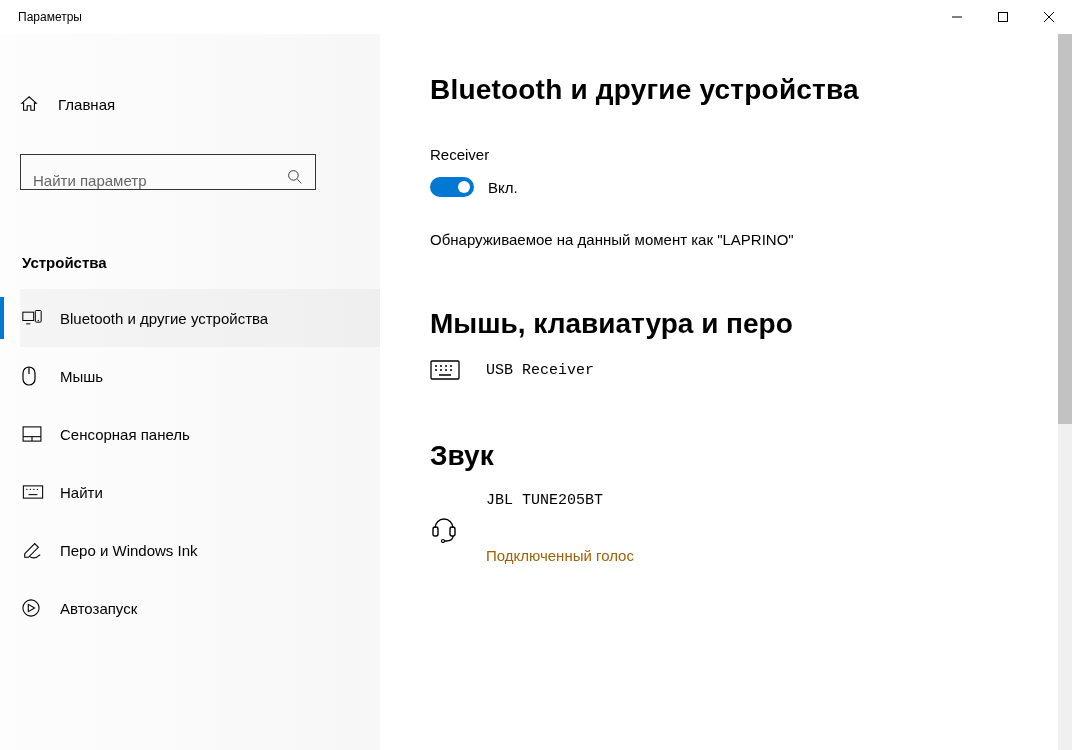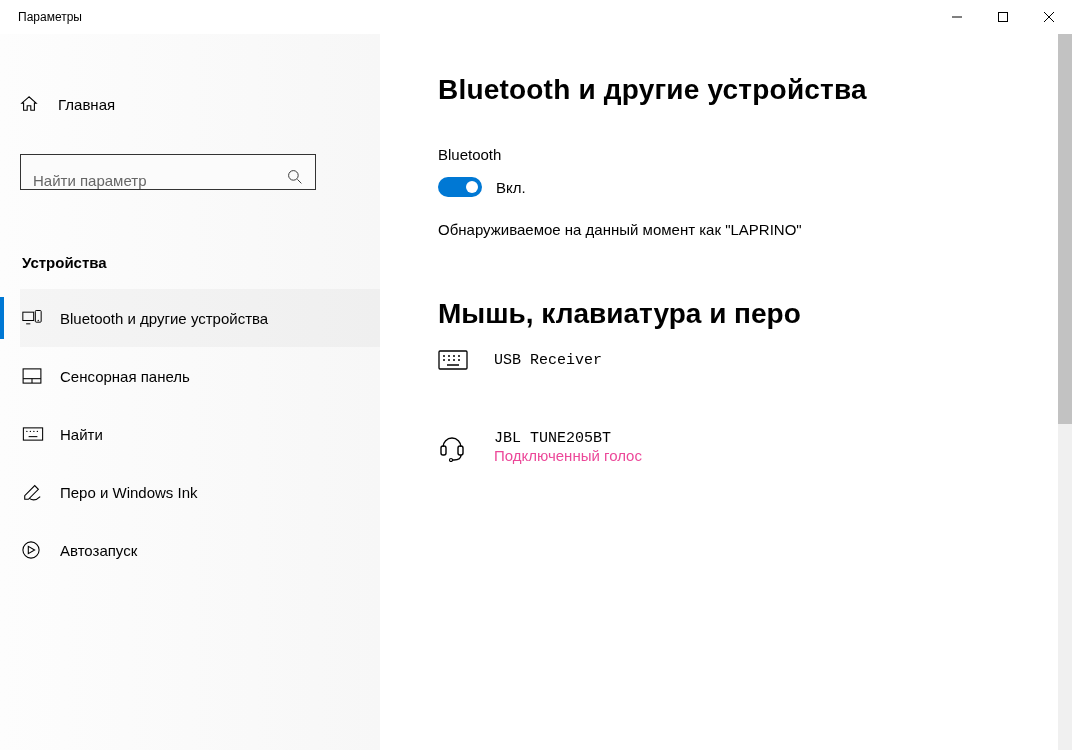--- a/index.html
+++ b/index.html
@@ -4,21 +4,21 @@
 <style>
 * { box-sizing: border-box; margin: 0; padding: 0; font-family: "Segoe UI", Arial, sans-serif; }
 body { width: 1072px; height: 750px; background: #fff; overflow: hidden; position: relative; }
 
 .titlebar { height: 34px; display: flex; align-items: center; padding-left: 18px; font-size: 12px; color: #000; justify-content: space-between; }
 .titlebar-title { flex: 1; }
 .win-controls { display: flex; height: 34px; }
 .win-btn { width: 46px; display: flex; align-items: center; justify-content: center; cursor: pointer; }
 .win-btn svg { display: block; }
 
-.main { display: flex; height: calc(750px - 34px); gap: 8px; }
+.main { display: flex; height: calc(750px - 34px); }
 
 .sidebar { width: 380px; padding-left: 20px; padding-top: 50px; background: linear-gradient(to right, #fdfdfd 0%, #f7f7f7 100%); }
 .home-row { display: flex; align-items: center; height: 40px; margin-bottom: 30px; cursor: pointer; }
 .home-row .icon { width: 38px; display: flex; align-items: center; }
 .home-label { font-size: 15px; color: #000; }
 
 .search-box { width: 296px; height: 36px; border: 1px solid #333; display: flex; align-items: flex-end; padding: 0 12px; background: #fbfbfb; margin-bottom: 64px; }
 .search-box input { flex: 1; border: none; outline: none; background: transparent; font-size: 15px; color: #666; }
 .search-box input::placeholder { color: #666; }
 .search-icon { color: #333; }
@@ -32,33 +32,33 @@
 .nav-item.active { background: rgba(0,0,0,0.03); }
 
 .content { flex: 1; padding: 40px 0 0 50px; position: relative; overflow: hidden; }
 .page-title { font-size: 28px; font-weight: 600; letter-spacing: 0.2px; margin-bottom: 40px; }
 
 .add-row { display: flex; align-items: center; margin-bottom: 48px; cursor: pointer; }
 .add-box { width: 48px; height: 48px; background: #e6e6e6; display: flex; align-items: center; justify-content: center; margin-right: 18px; }
 .add-label { font-size: 15px; color: #000; }
 
 .bt-label { font-size: 15px; margin-bottom: 14px; }
-.toggle-row { display: flex; align-items: center; margin-bottom: 24px; }
+.toggle-row { display: flex; align-items: center; margin-bottom: 34px; }
 .toggle { width: 44px; height: 20px; border-radius: 10px; background: #0078d4; position: relative; cursor: pointer; margin-right: 14px; }
 .toggle-knob { width: 12px; height: 12px; border-radius: 50%; background: #fff; position: absolute; top: 4px; right: 4px; }
 .toggle-label { font-size: 15px; }
 .discover-text { font-size: 15px; margin-bottom: 60px; }
 
 .section-title { font-size: 28px; font-weight: 600; margin-bottom: 20px; }
 
 .device-row { display: flex; align-items: center; margin-bottom: 60px; }
 .device-icon { width: 56px; display: flex; align-items: center; }
 .device-info { display: flex; flex-direction: column; }
 .device-name { font-size: 15px; font-family: Liberation Mono, monospace; }
-.device-status { font-size: 15px; color: #ec4899; }
+.device-status { font-size: 15px; color: #a16207; margin-top: 38px; }
 
 .scrollbar { position: absolute; right: 0; top: 0; width: 14px; height: 100%; background: #f0f0f0; }
 .scrollbar-thumb { width: 14px; background: #c2c2c2; position: absolute; top: 0; height: 390px; }
 
 svg { flex-shrink: 0; }
 </style>
 </head>
 <body>
 
 <div class="titlebar">
@@ -113,20 +113,29 @@
             <rect x="1" y="3" width="13" height="10" fill="none" stroke="#000" stroke-width="1.2"></rect>
             <rect x="16" y="1" width="7" height="14" rx="1" fill="none" stroke="#000" stroke-width="1.2"></rect>
             <circle cx="19.5" cy="13" r="0.8" fill="#000"></circle>
             <line x1="5" y1="17" x2="10" y2="17" stroke="#000" stroke-width="1.2"></line>
           </svg>
       </span>
       <span class="nav-label">Bluetooth и другие устройства</span>
     </div>
 
 
+    <div class="nav-item">
+      <span class="icon">
+        <svg width="14" height="20" viewBox="0 0 14 20">
+            <rect x="1" y="1" width="12" height="18" rx="6" fill="none" stroke="#000" stroke-width="1.2"></rect>
+            <line x1="7" y1="1" x2="7" y2="8" stroke="#000" stroke-width="1.2"></line>
+          </svg>
+      </span>
+      <span class="nav-label">Мышь</span>
+    </div>
 
     <div class="nav-item">
       <span class="icon">
         <svg width="20" height="16" viewBox="0 0 22 18">
             <rect x="1" y="1" width="20" height="16" fill="none" stroke="#000" stroke-width="1.2"></rect>
             <line x1="1" y1="12" x2="21" y2="12" stroke="#000" stroke-width="1.2"></line>
             <line x1="11" y1="12" x2="11" y2="17" stroke="#000" stroke-width="1.2"></line>
           </svg>
       </span>
       <span class="nav-label">Сенсорная панель</span>
@@ -166,21 +175,21 @@
       <span class="nav-label">Автозапуск</span>
     </div>
 
 
   </div>
 
   <div class="content">
     <h1 class="page-title">Bluetooth и другие устройства</h1>
 
 
-    <div class="bt-label">Bluetooth</div>
+    <div class="bt-label">Receiver</div>
     <div class="toggle-row">
       <div class="toggle">
         <div class="toggle-knob"></div>
       </div>
       <span class="toggle-label">Вкл.</span>
     </div>
     <div class="discover-text">Обнаруживаемое на данный момент как "LAPRINO"</div>
 
     <div class="section-title">Мышь, клавиатура и перо</div>
     <div class="device-row">
@@ -196,20 +205,21 @@
             <circle cx="16" cy="10" r="1" fill="#000"></circle>
             <circle cx="21" cy="10" r="1" fill="#000"></circle>
             <line x1="9" y1="15" x2="21" y2="15" stroke="#000" stroke-width="1.5"></line>
           </svg>
       </span>
       <div class="device-info">
         <span class="device-name">USB Receiver</span>
       </div>
     </div>
 
+    <div class="section-title">Звук</div>
     <div class="device-row">
       <span class="device-icon">
         <svg width="28" height="30" viewBox="0 0 28 30">
             <path d="M5 15 A9 9 0 0 1 23 15" fill="none" stroke="#000" stroke-width="1.4"></path>
             <rect x="3" y="14" width="5" height="9" rx="2" fill="none" stroke="#000" stroke-width="1.4"></rect>
             <rect x="20" y="14" width="5" height="9" rx="2" fill="none" stroke="#000" stroke-width="1.4"></rect>
             <path d="M23 23 Q23 28 16 28 L14 28" fill="none" stroke="#000" stroke-width="1.4"></path>
             <circle cx="13" cy="28" r="1.5" fill="none" stroke="#000" stroke-width="1.2"></circle>
           </svg>
       </span>

